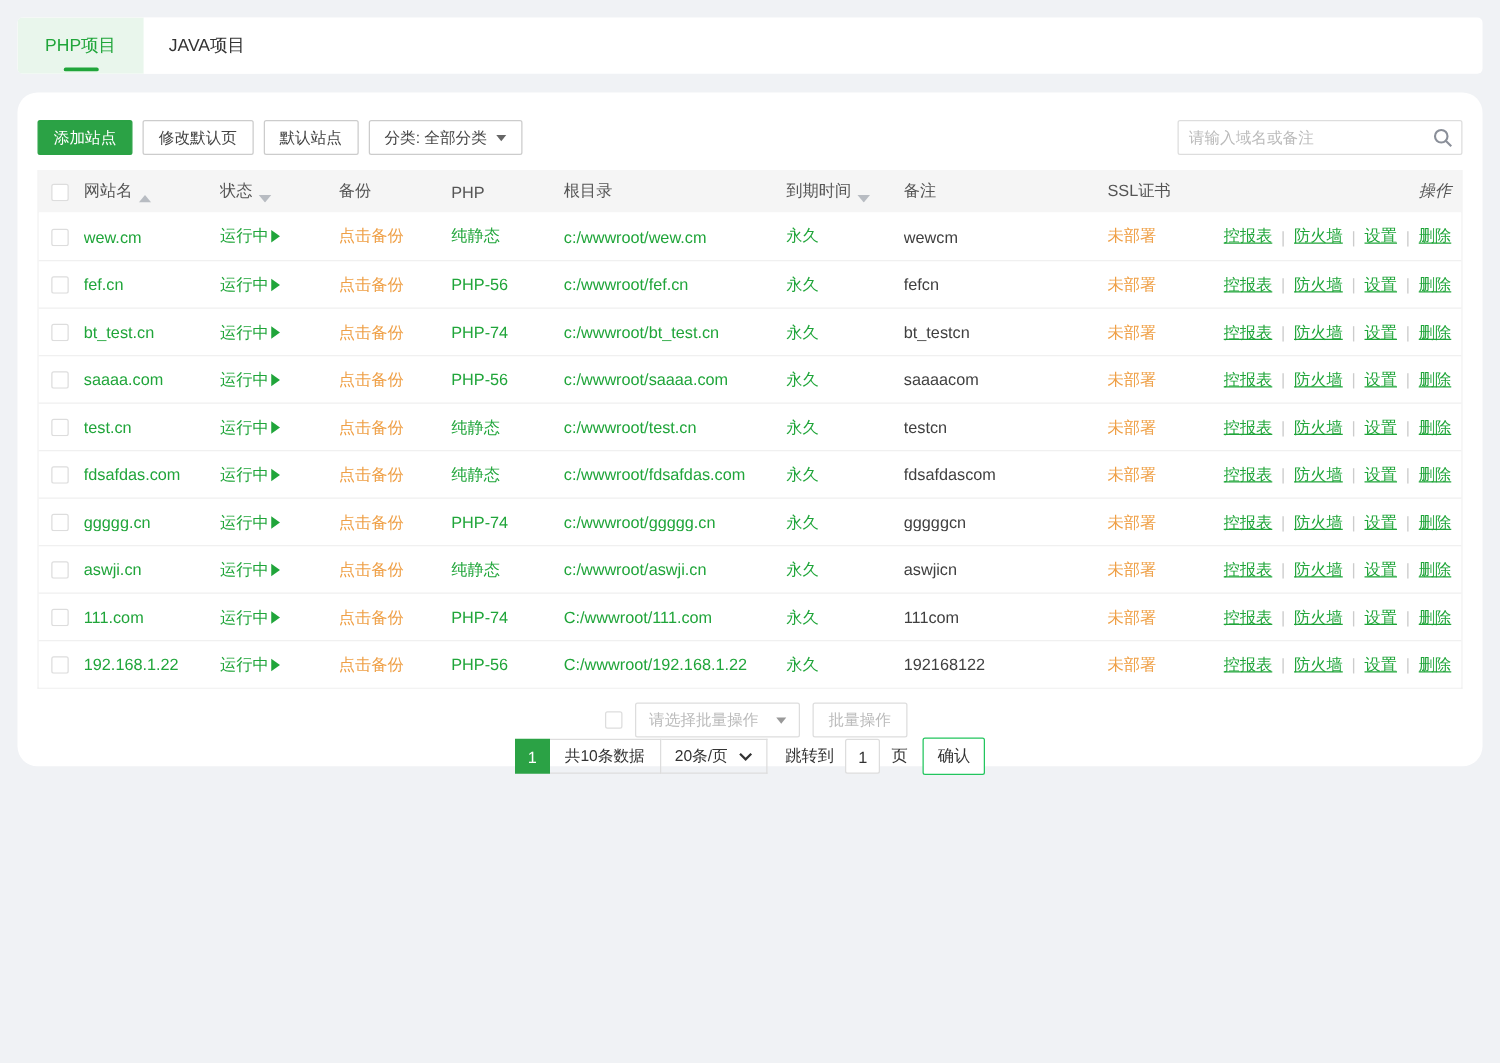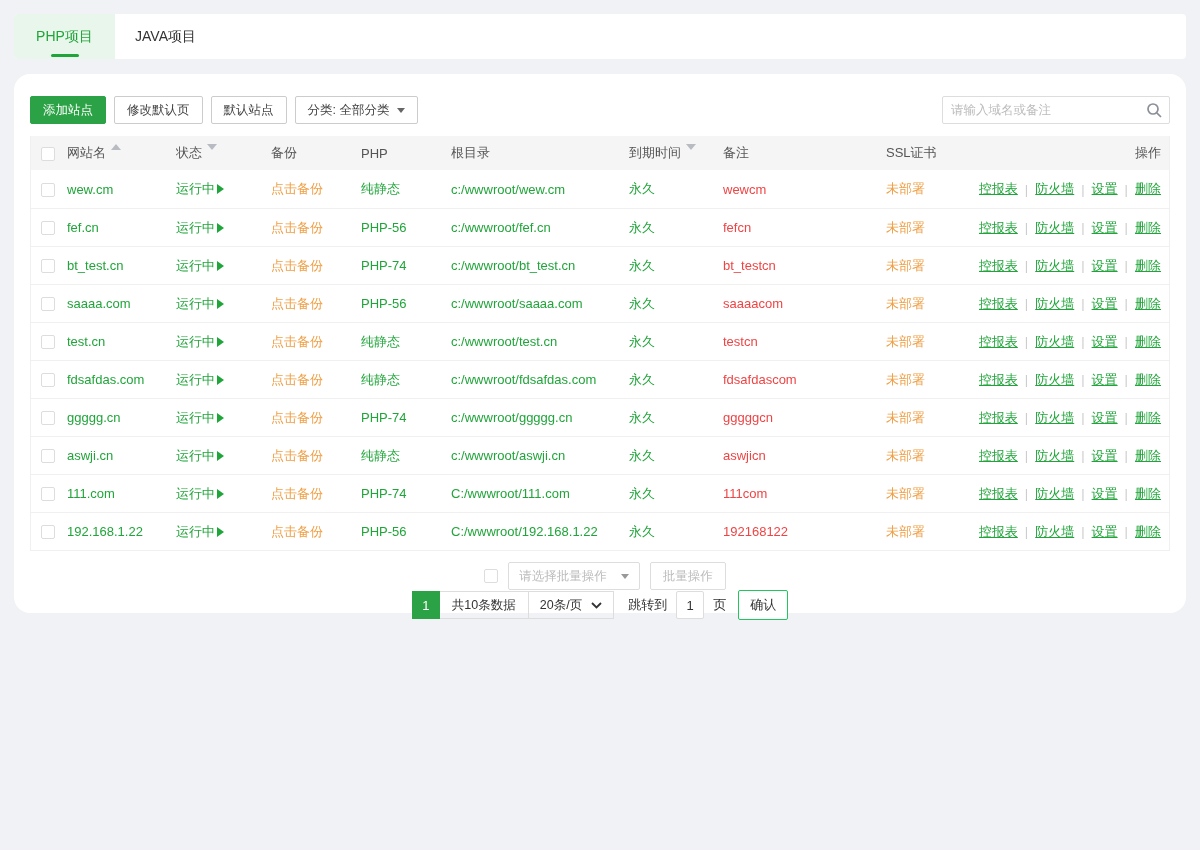--- a/index.html
+++ b/index.html
@@ -65,43 +65,43 @@
     align-items:center;
   }
   .thead { height:34px; background:#f5f5f5; color:#555; }
   .trow { height:38px; background:#fff; border-top:1px solid #f0f0f0; }
   .trow:first-child { border-top:none; }
   .cell { font-size:13px; overflow:hidden; white-space:nowrap; }
   .checkbox {
     display:inline-block; width:14px; height:14px; margin-left:10px;
     border:1px solid #ddd; border-radius:2px; background:#fff; cursor:pointer; vertical-align:middle;
   }
-  .hcell { display:flex; align-items:flex-start; gap:5px; }
+  .hcell { display:flex; align-items:flex-end; gap:5px; }
   .sort-up {
     width:0; height:0; border-left:5px solid transparent; border-right:5px solid transparent;
     border-bottom:6px solid #b8bcc2;
   }
   .sort-down {
     width:0; height:0; border-left:5px solid transparent; border-right:5px solid transparent;
     border-top:6px solid #b8bcc2;
   }
   a { text-decoration:none; cursor:pointer; }
   .site-link, .php-link, .root-link { color:#20a53a; }
   .status-link { color:#20a53a; display:inline-flex; align-items:center; }
   .play-icon {
     display:inline-block; width:0; height:0; margin-left:2px;
     border-left:7px solid #20a53a; border-top:5px solid transparent; border-bottom:5px solid transparent;
   }
   .backup-link, .ssl-link { color:#ef9f45; }
   .expire { color:#20a53a; }
-  .remark { color:#ef4444; }
+  .remark { color:#404040; }
   .actions { display:flex; justify-content:flex-end; align-items:center; padding-right:8px; }
   .action-link { color:#20a53a; text-decoration:underline; font-size:13px; }
   .sep { color:#ccc; margin:0 7px; }
-  .ophead { text-align:right; padding-right:8px; }
+  .ophead { text-align:right; padding-right:8px;font-style:italic; }
   
   .foot {
     position:absolute; left:16px; top:488px; width:1140px; height:30px;
     display:flex; align-items:center; justify-content:space-between;flex-direction:column;
   }
   .foot-left { display:flex; align-items:center; gap:10px; }
   .batch-select {
     height:28px; border:1px solid #ddd; border-radius:2px; background:#fff;
     display:inline-flex; align-items:center; padding:0 10px; color:#bbb; font-size:12.5px; cursor:pointer;
   }

